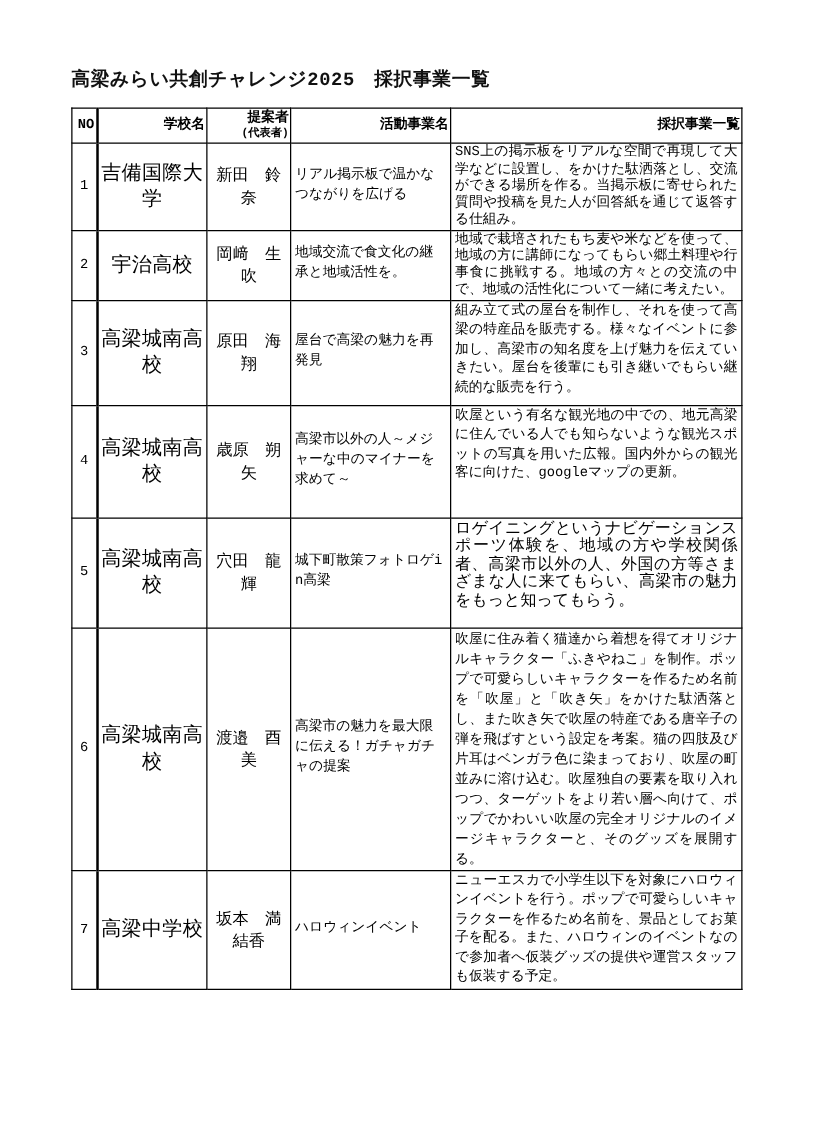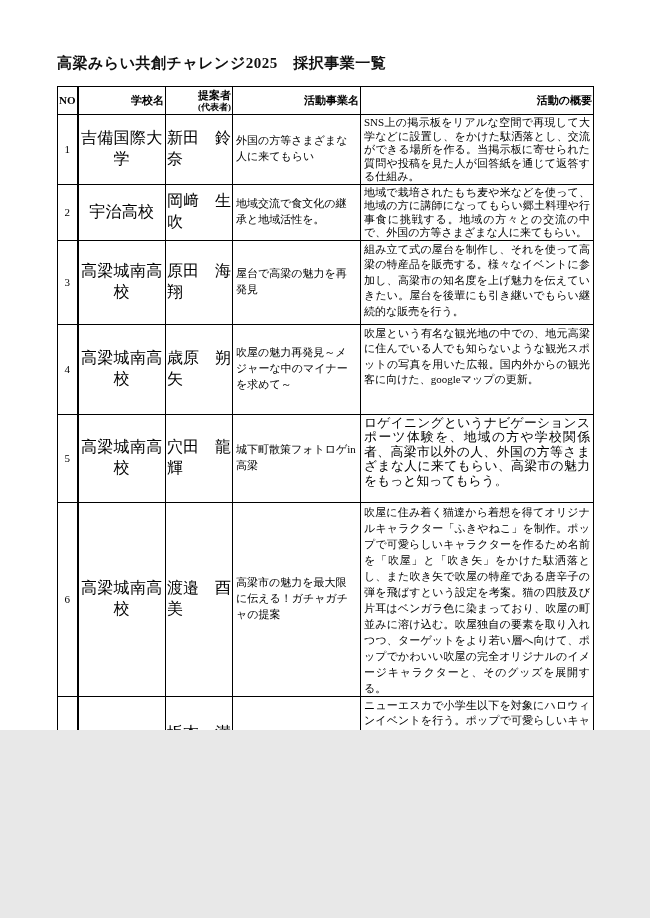--- a/index.html
+++ b/index.html
@@ -1,23 +1,23 @@
 <!DOCTYPE html>
 <html><head>
 <meta charset="utf-8">
 <style>
   html, body { margin: 0; padding: 0; background: #e8e8e8; }
   .page {
     position: relative;
     width: 650px;
-    height: 730px;
+    height: 918px;
     margin: 0 auto;
     background: #ffffff;
     color: #000;
-    font-family: Liberation Serif, serif;
+    font-family: Liberation Mono, monospace;
     overflow: hidden;
   }
   .title {
     margin: 0;
     padding: 54px 0 0 57px;
     font-size: 15px;
     font-weight: bold;
     letter-spacing: 0.5px;
     color: #111;
   }
@@ -41,21 +41,21 @@
     font-weight: bold;
     text-align: right;
     vertical-align: middle;
     padding: 1px;
     line-height: 1.15;
   }
   th .sub { display: block; font-size: 9px; font-weight: bold; }
 
   td.c-no     { text-align: center; vertical-align: middle; font-size: 11px; }
   td.c-school { text-align: center; vertical-align: middle; font-size: 16px; letter-spacing: 0.3px; }
-  td.c-prop   { vertical-align: middle; font-size: 16px; }
+  td.c-prop   { text-align: center; vertical-align: middle; font-size: 13px; }
   td.c-proj   { vertical-align: middle; font-size: 11px; line-height: 1.45; padding: 2px 3px; word-break: break-all; }
   td.c-sum    { vertical-align: top; font-size: 11px; line-height: 15.5px; padding: 1px 3px 0 3px;
                 text-align: justify; word-break: break-all; }
 
   tr.r1 { height: 69px; }
   tr.r2 { height: 53px; }
   tr.r3 { height: 84px; }
   tr.r4 { height: 90px; }
   tr.r5 { height: 88px; }
   tr.r6 { height: 188px; }
@@ -81,50 +81,50 @@
     </colgroup>
     <thead>
       <tr>
         <th class="col-no-cell">NO</th>
         <th>学校名</th>
         <th>
           <span>提案者</span>
           <span class="sub">(代表者)</span>
         </th>
         <th>活動事業名</th>
-        <th>活動の概要</th>
+        <th>採択事業一覧</th>
       </tr>
     </thead>
     <tbody>
       <tr class="r1">
         <td class="c-no col-no-cell">1</td>
         <td class="c-school">吉備国際大学</td>
         <td class="c-prop">新田　鈴奈</td>
-        <td class="c-proj">外国の方等さまざまな人に来てもらい</td>
+        <td class="c-proj">リアル掲示板で温かなつながりを広げる</td>
         <td class="c-sum">SNS上の掲示板をリアルな空間で再現して大学などに設置し、をかけた駄洒落とし、交流ができる場所を作る。当掲示板に寄せられた質問や投稿を見た人が回答紙を通じて返答する仕組み。</td>
       </tr>
       <tr class="r2">
         <td class="c-no col-no-cell">2</td>
         <td class="c-school">宇治高校</td>
         <td class="c-prop">岡﨑　生吹</td>
         <td class="c-proj">地域交流で食文化の継承と地域活性を。</td>
-        <td class="c-sum">地域で栽培されたもち麦や米などを使って、地域の方に講師になってもらい郷土料理や行事食に挑戦する。地域の方々との交流の中で、外国の方等さまざまな人に来てもらい。</td>
+        <td class="c-sum">地域で栽培されたもち麦や米などを使って、地域の方に講師になってもらい郷土料理や行事食に挑戦する。地域の方々との交流の中で、地域の活性化について一緒に考えたい。</td>
       </tr>
       <tr class="r3">
         <td class="c-no col-no-cell">3</td>
         <td class="c-school">高梁城南高校</td>
         <td class="c-prop">原田　海翔</td>
         <td class="c-proj">屋台で高梁の魅力を再発見</td>
         <td class="c-sum">組み立て式の屋台を制作し、それを使って高梁の特産品を販売する。様々なイベントに参加し、高梁市の知名度を上げ魅力を伝えていきたい。屋台を後輩にも引き継いでもらい継続的な販売を行う。</td>
       </tr>
       <tr class="r4">
         <td class="c-no col-no-cell">4</td>
         <td class="c-school">高梁城南高校</td>
         <td class="c-prop">歳原　朔矢</td>
-        <td class="c-proj">吹屋の魅力再発見～メジャーな中のマイナーを求めて～</td>
+        <td class="c-proj">高梁市以外の人～メジャーな中のマイナーを求めて～</td>
         <td class="c-sum">吹屋という有名な観光地の中での、地元高梁に住んでいる人でも知らないような観光スポットの写真を用いた広報。国内外からの観光客に向けた、googleマップの更新。</td>
       </tr>
       <tr class="r5">
         <td class="c-no col-no-cell">5</td>
         <td class="c-school">高梁城南高校</td>
         <td class="c-prop">穴田　龍輝</td>
         <td class="c-proj">城下町散策フォトロゲin高梁</td>
         <td class="c-sum">ロゲイニングというナビゲーションスポーツ体験を、地域の方や学校関係者、高梁市以外の人、外国の方等さまざまな人に来てもらい、高梁市の魅力をもっと知ってもらう。</td>
       </tr>
       <tr class="r6">

